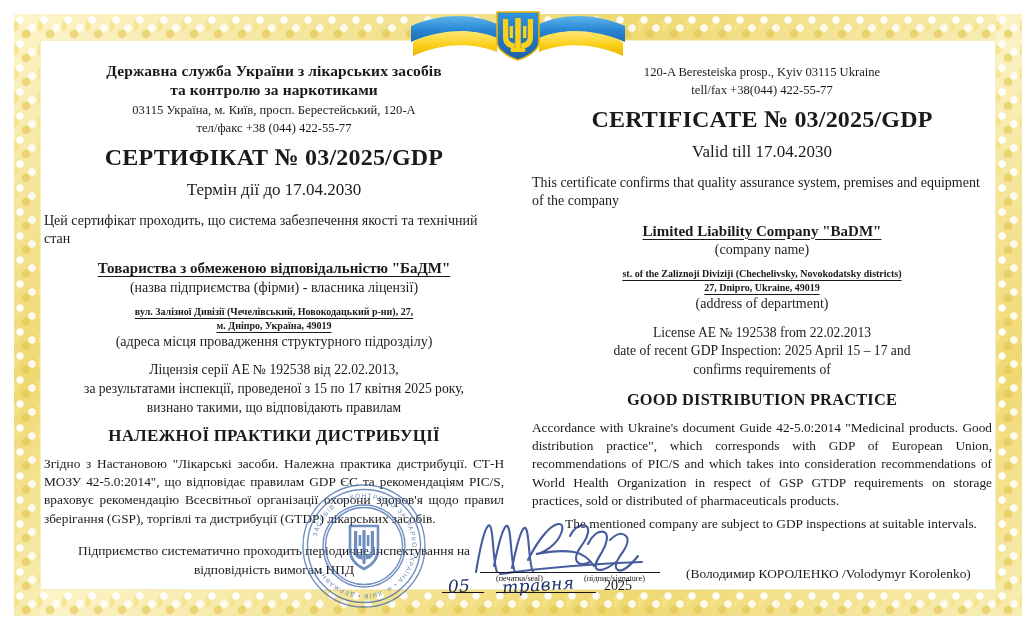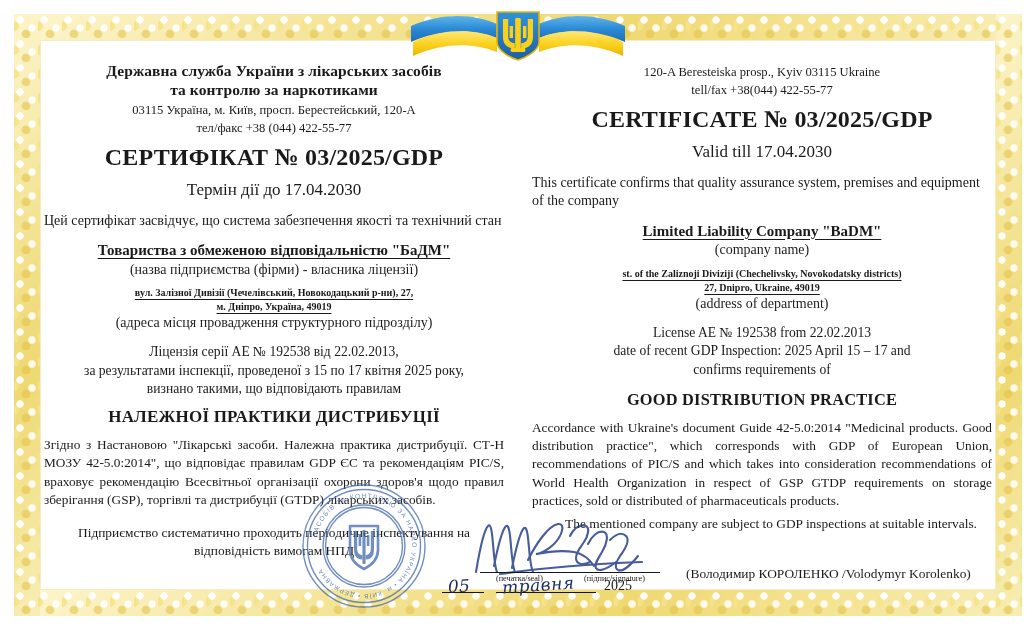--- a/index.html
+++ b/index.html
@@ -296,21 +296,21 @@
 
     <div class="col left">
       <div class="org-name">
         <div>Державна служба України з лікарських засобів</div>
         <div>та контролю за наркотиками</div>
       </div>
       <div class="addr-line">03115 Україна, м. Київ, просп. Берестейський, 120-А</div>
       <div class="addr-line">тел/факс +38 (044) 422-55-77</div>
       <div class="cert-title">СЕРТИФІКАТ № 03/2025/GDP</div>
       <div class="valid-line">Термін дії до 17.04.2030</div>
-      <div class="intro">Цей сертифікат засвідчує, що система забезпечення якості та технічний стан</div>
+      <div class="intro">Цей сертифікат проходить, що система забезпечення якості та технічний стан</div>
 
       <div class="entity">Товариства з обмеженою відповідальністю "БаДМ"</div>
       <div class="caption">(назва підприємства (фірми) - власника ліцензії)</div>
 
       <div class="address">
         <div>вул. Залізної Дивізії (Чечелівський, Новокодацький р-ни), 27,</div>
         <div>м. Дніпро, Україна, 49019</div>
       </div>
       <div class="caption">(адреса місця провадження структурного підрозділу)</div>
 

